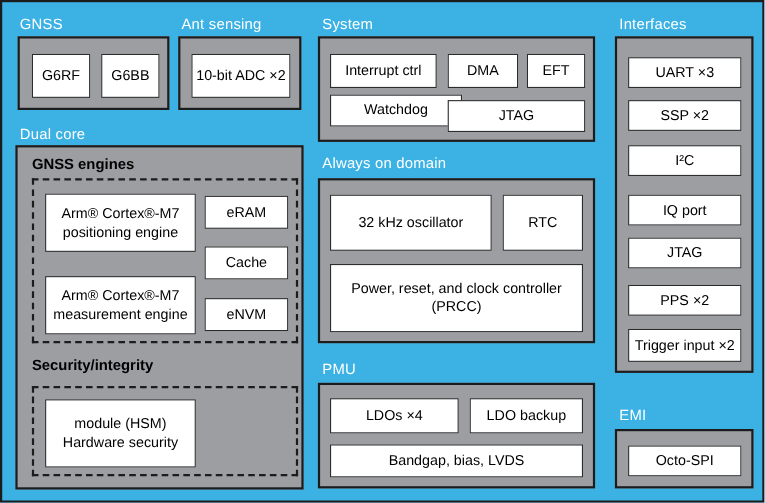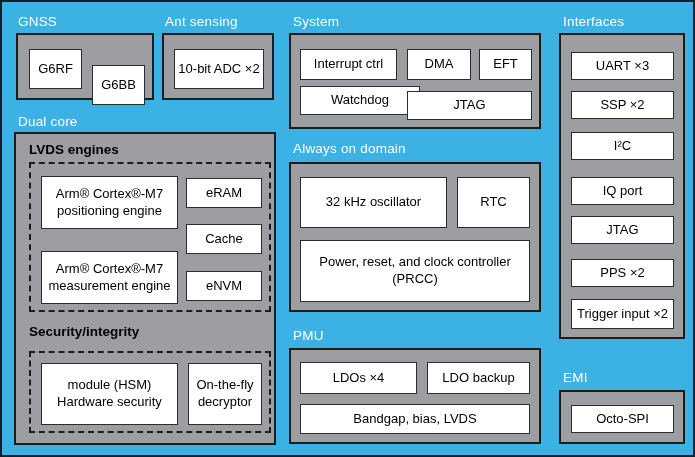--- a/index.html
+++ b/index.html
@@ -34,21 +34,21 @@
   }
 </style>
 </head>
 <body>
 
 <div class="stage">
 
   <div class="lbl" style="left:16px;top:12px">GNSS</div>
   <div class="cont" style="left:14px;top:31px;width:138px;height:67px">
     <div class="box" style="left:11px;top:14px;width:53px;height:40px">G6RF</div>
-    <div class="box" style="left:74px;top:30px;width:53px;height:40px">G6BB</div>
+    <div class="box" style="left:74px;top:14px;width:53px;height:40px">G6BB</div>
   </div>
 
   <div class="lbl" style="left:163px;top:12px">Ant sensing</div>
   <div class="cont" style="left:160px;top:31px;width:112px;height:67px">
     <div class="box" style="left:10px;top:14px;width:90px;height:40px">10-bit ADC ×2</div>
   </div>
 
   <div class="lbl" style="left:291px;top:12px">System</div>
   <div class="cont" style="left:287px;top:31px;width:252px;height:96px">
     <div class="box" style="left:116px;top:14px;width:64px;height:31px">DMA</div>
@@ -65,44 +65,40 @@
     <div class="box" style="left:10px;top:97px;width:103px;height:28px">I²C</div>
     <div class="box" style="left:10px;top:142px;width:103px;height:28px">IQ port</div>
     <div class="box" style="left:10px;top:181px;width:103px;height:28px">JTAG</div>
     <div class="box" style="left:10px;top:224px;width:103px;height:28px">PPS ×2</div>
     <div class="box" style="left:10px;top:264px;width:103px;height:30px">Trigger input ×2</div>
   </div>
 
   <div class="lbl" style="left:16px;top:112px">Dual core</div>
   <div class="cont" style="left:12px;top:130px;width:262px;height:313px">
 
-    <div class="heading" style="left:13px;top:8px">LVDS engines</div>
+    <div class="heading" style="left:13px;top:8px">GNSS engines</div>
     <div class="dashed" style="left:13px;top:28px;width:242px;height:150px">
       <div class="box" style="left:10px;top:12px;width:137px;height:53px">
         <span>Arm® Cortex®-M7</span>
         <span>positioning engine</span>
       </div>
       <div class="box" style="left:155px;top:14px;width:76px;height:30px">eRAM</div>
       <div class="box" style="left:155px;top:60px;width:76px;height:30px">Cache</div>
       <div class="box" style="left:10px;top:87px;width:137px;height:53px">
         <span>Arm® Cortex®-M7</span>
         <span>measurement engine</span>
       </div>
       <div class="box" style="left:155px;top:107px;width:76px;height:30px">eNVM</div>
     </div>
 
     <div class="heading" style="left:13px;top:190px">Security/integrity</div>
     <div class="dashed" style="left:13px;top:217px;width:242px;height:82px">
       <div class="box" style="left:10px;top:10px;width:137px;height:62px">
         <span>module (HSM)</span>
         <span>Hardware security</span>
-      </div>
-      <div class="box" style="left:157px;top:10px;width:74px;height:62px">
-        <span>On-the-fly</span>
-        <span>decryptor</span>
       </div>
     </div>
   </div>
 
   <div class="lbl" style="left:291px;top:139px">Always on domain</div>
   <div class="cont" style="left:287px;top:160px;width:252px;height:150px">
     <div class="box" style="left:9px;top:13px;width:147px;height:51px">32 kHz oscillator</div>
     <div class="box" style="left:9px;top:76px;width:230px;height:62px">
       <span>Power, reset, and clock controller</span>
       <span>(PRCC)</span>

